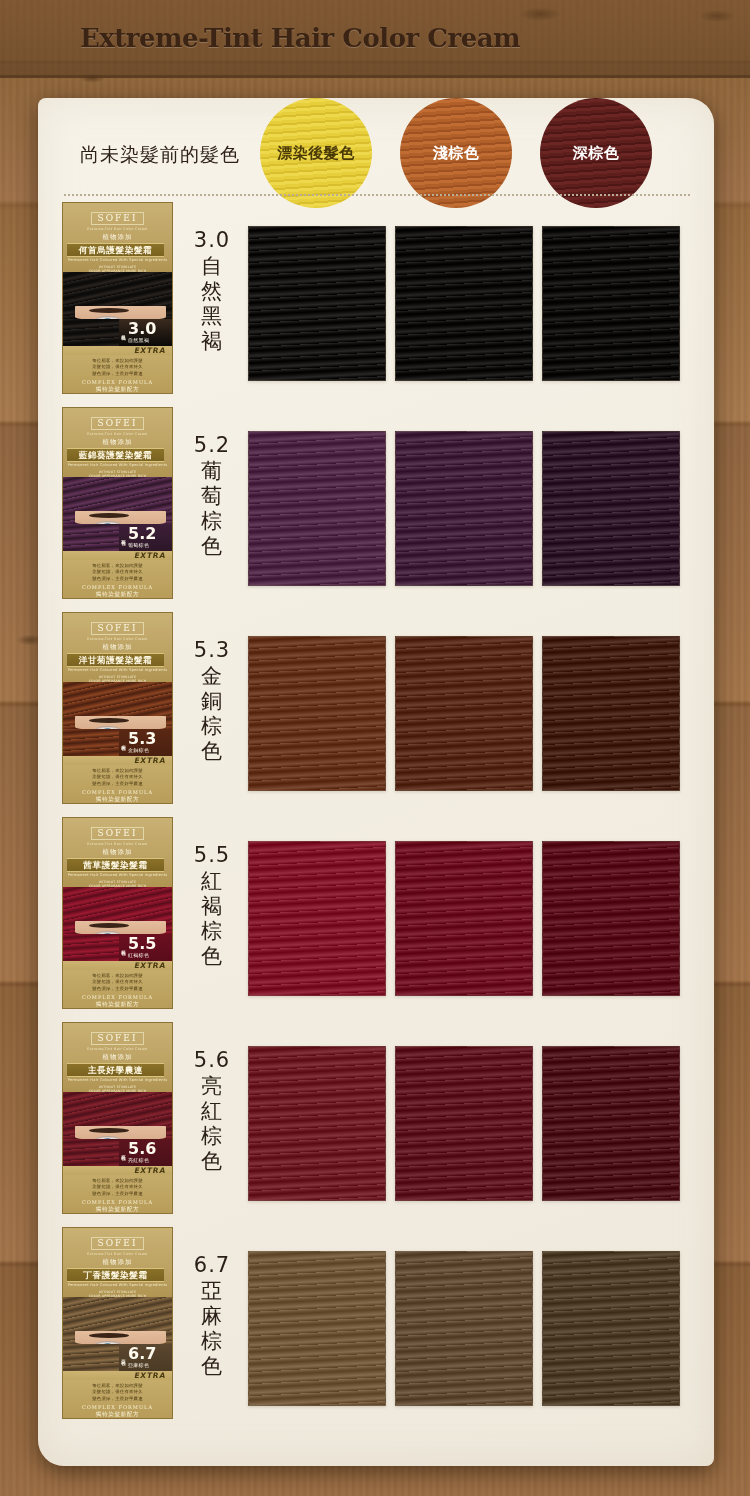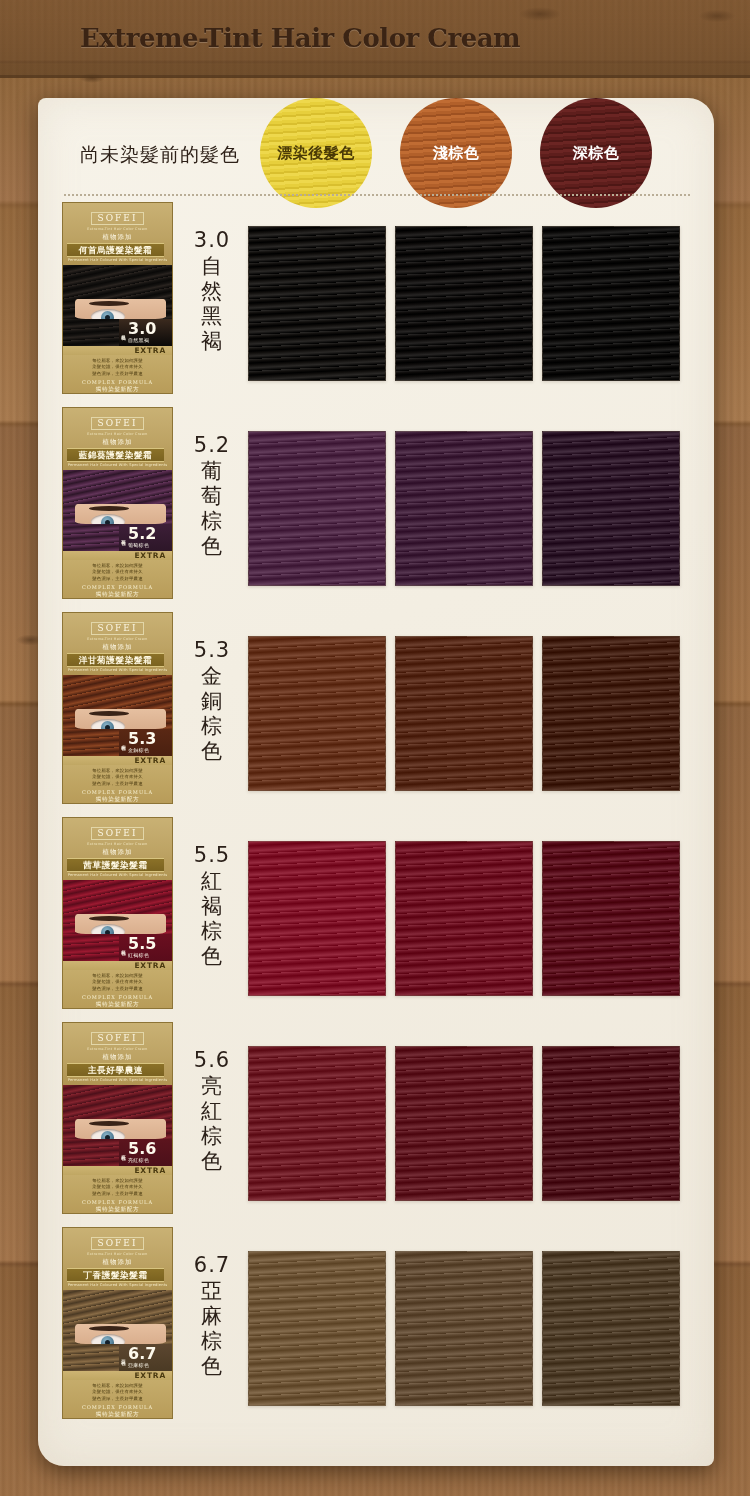--- a/index.html
+++ b/index.html
@@ -154,21 +154,21 @@
     position: relative;
     width: 111px;
     height: 192px;
     margin-left: 24px;
     background: linear-gradient(178deg,#b79c5d 0%,#c4ab6b 18%,#b79c5d 40%,#ad9253 100%);
     border: 1px solid #8d7436;
     overflow: hidden;
     flex-shrink: 0;
   }
   .pb-top {
-    height: 62px;
+    height: 69px;
     padding-top: 3px;
     text-align: center;
     background: linear-gradient(180deg,#c9b174 0%,#bda364 55%,#b09452 100%);
   }
   .pb-brand {
     display: inline-block;
     font-family: "DejaVu Serif", "Liberation Serif", serif;
     font-size: 9px;
     letter-spacing: 2px;
     color: #fbf6e3;
@@ -298,20 +298,21 @@
   .pb-badge-cn {
     font-size: 5px;
     line-height: 6px;
     margin-left: 2px;
     letter-spacing: 0.3px;
   }
   .pb-extra {
     text-align: right;
     padding-right: 6px;
     font-size: 7.5px;
+    font-style: italic;
     font-weight: bold;
     color: #4a3a10;
     letter-spacing: 0.8px;
     line-height: 9px;
     background: linear-gradient(180deg,#cdb473,#c0a763);
   }
   .pb-desc {
     padding: 3px 5px 0 5px;
     font-size: 4.4px;
     color: #4e3d12;

